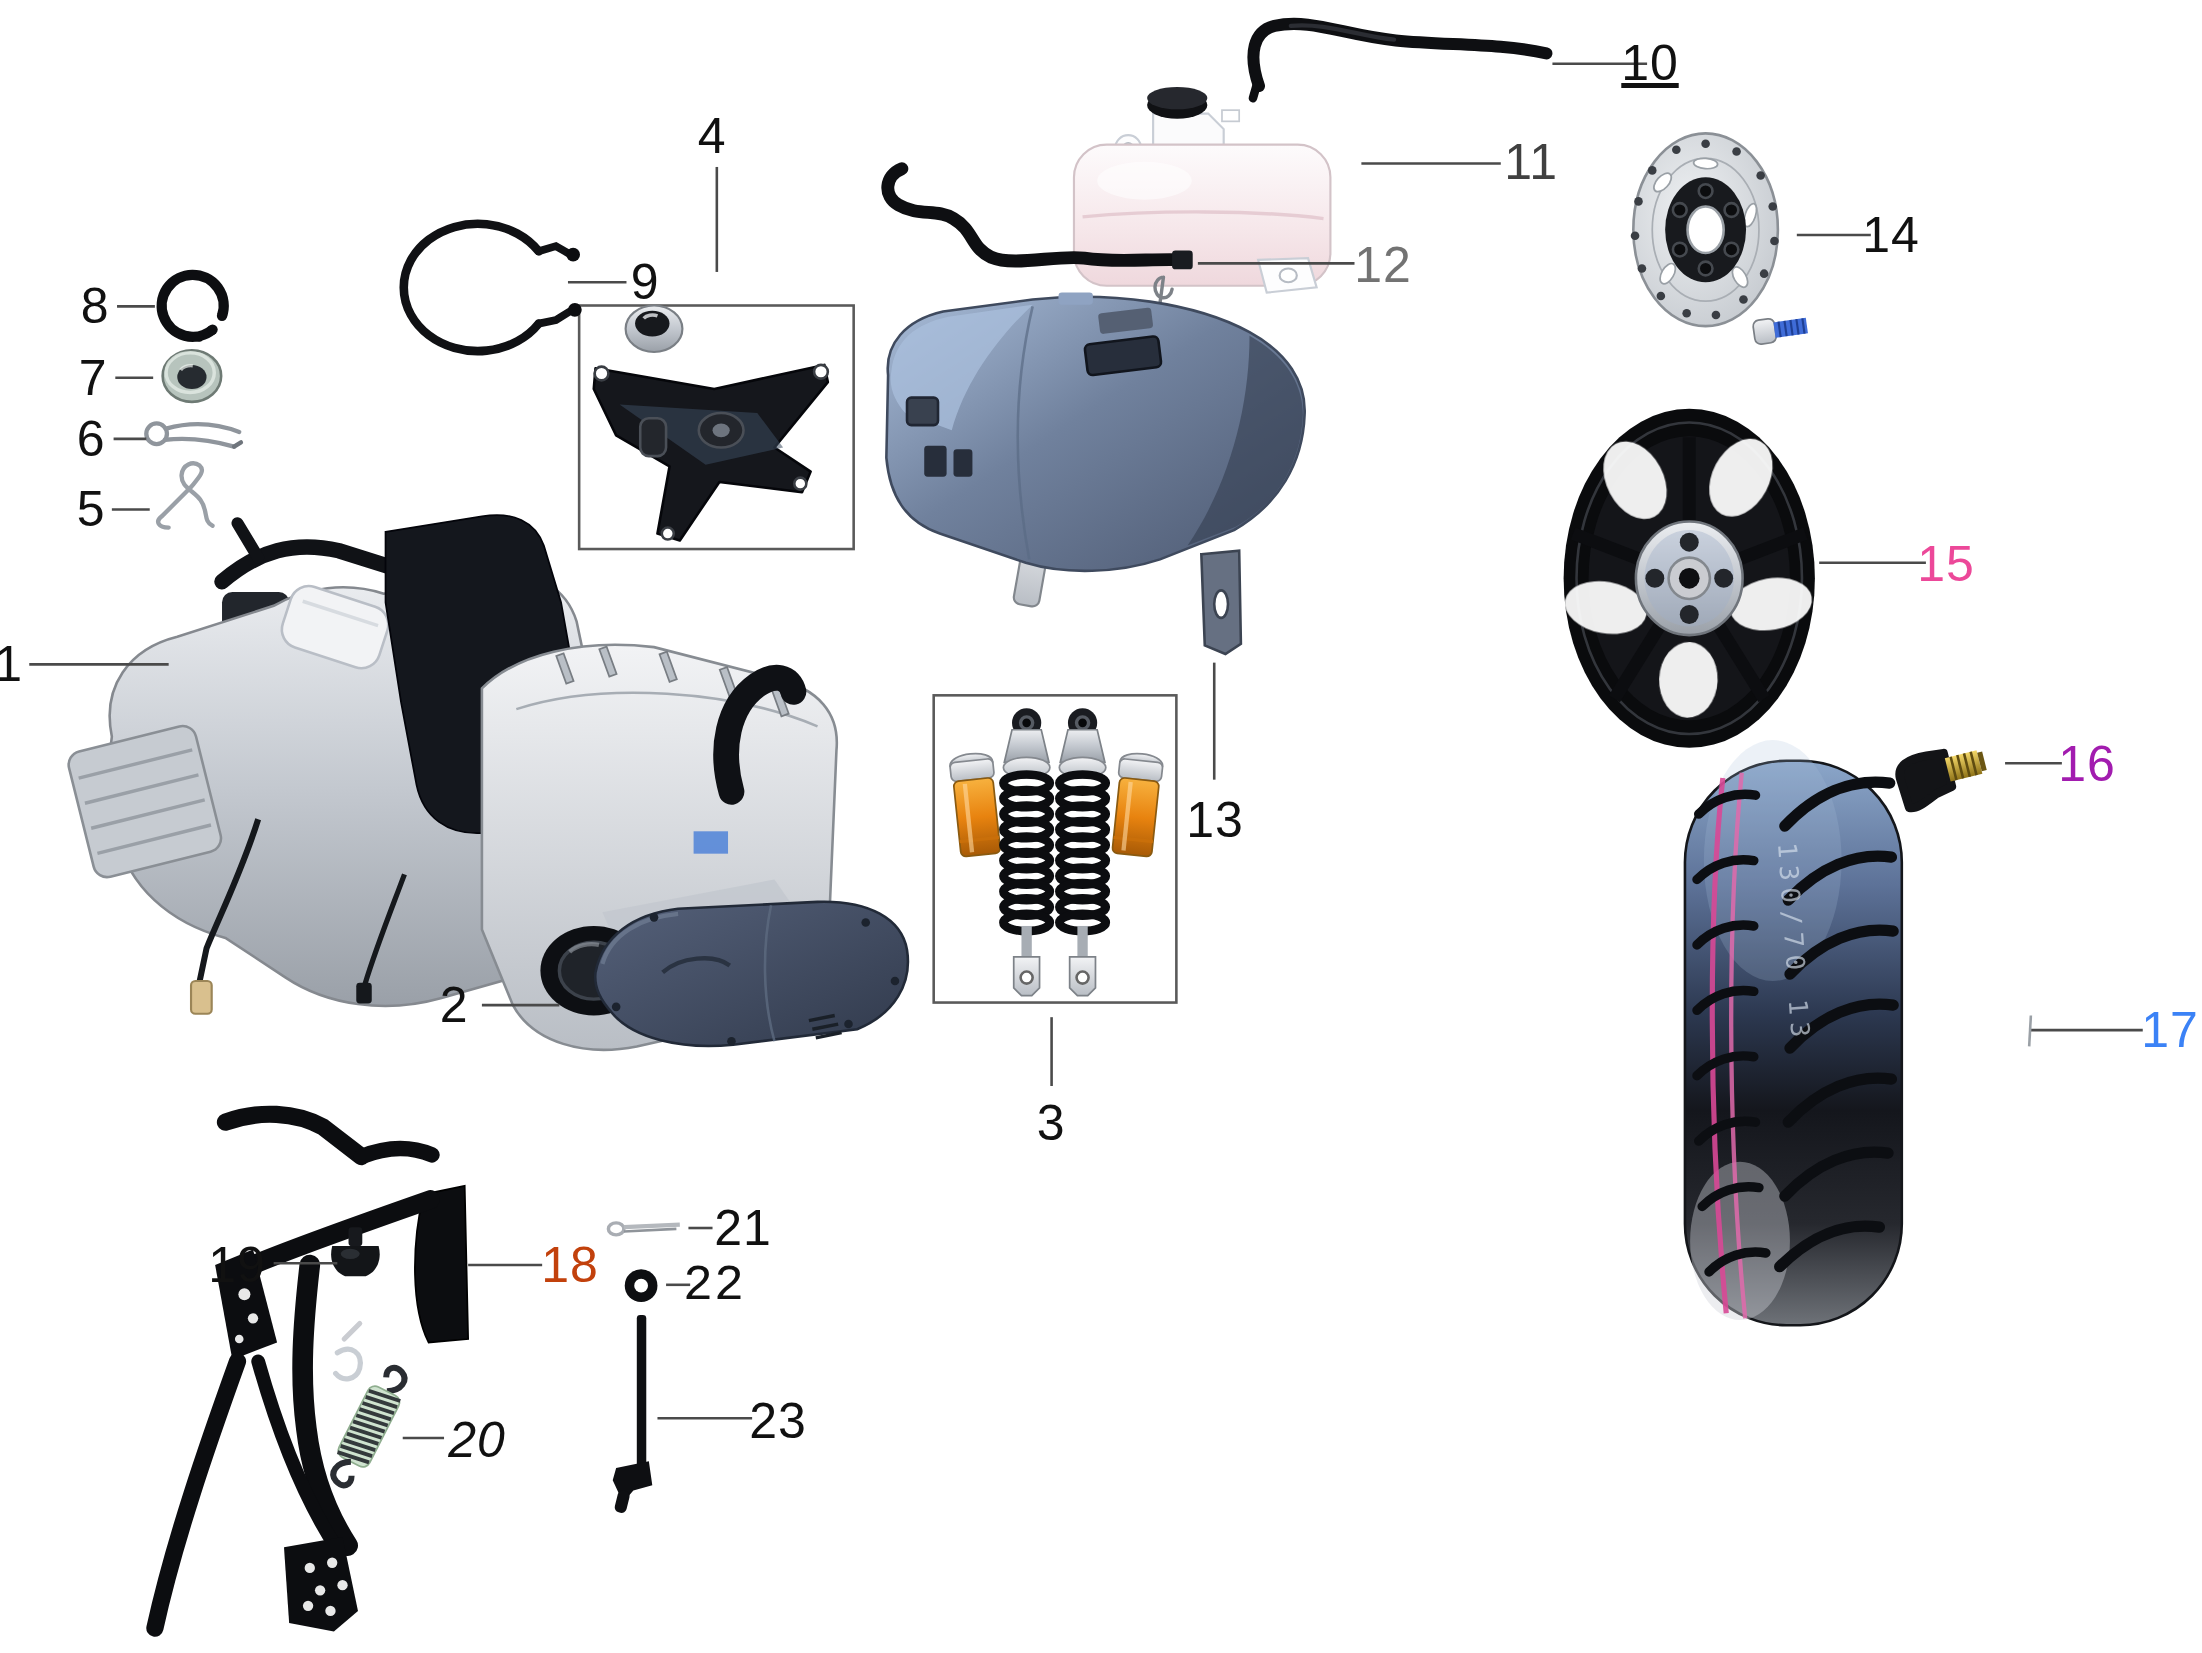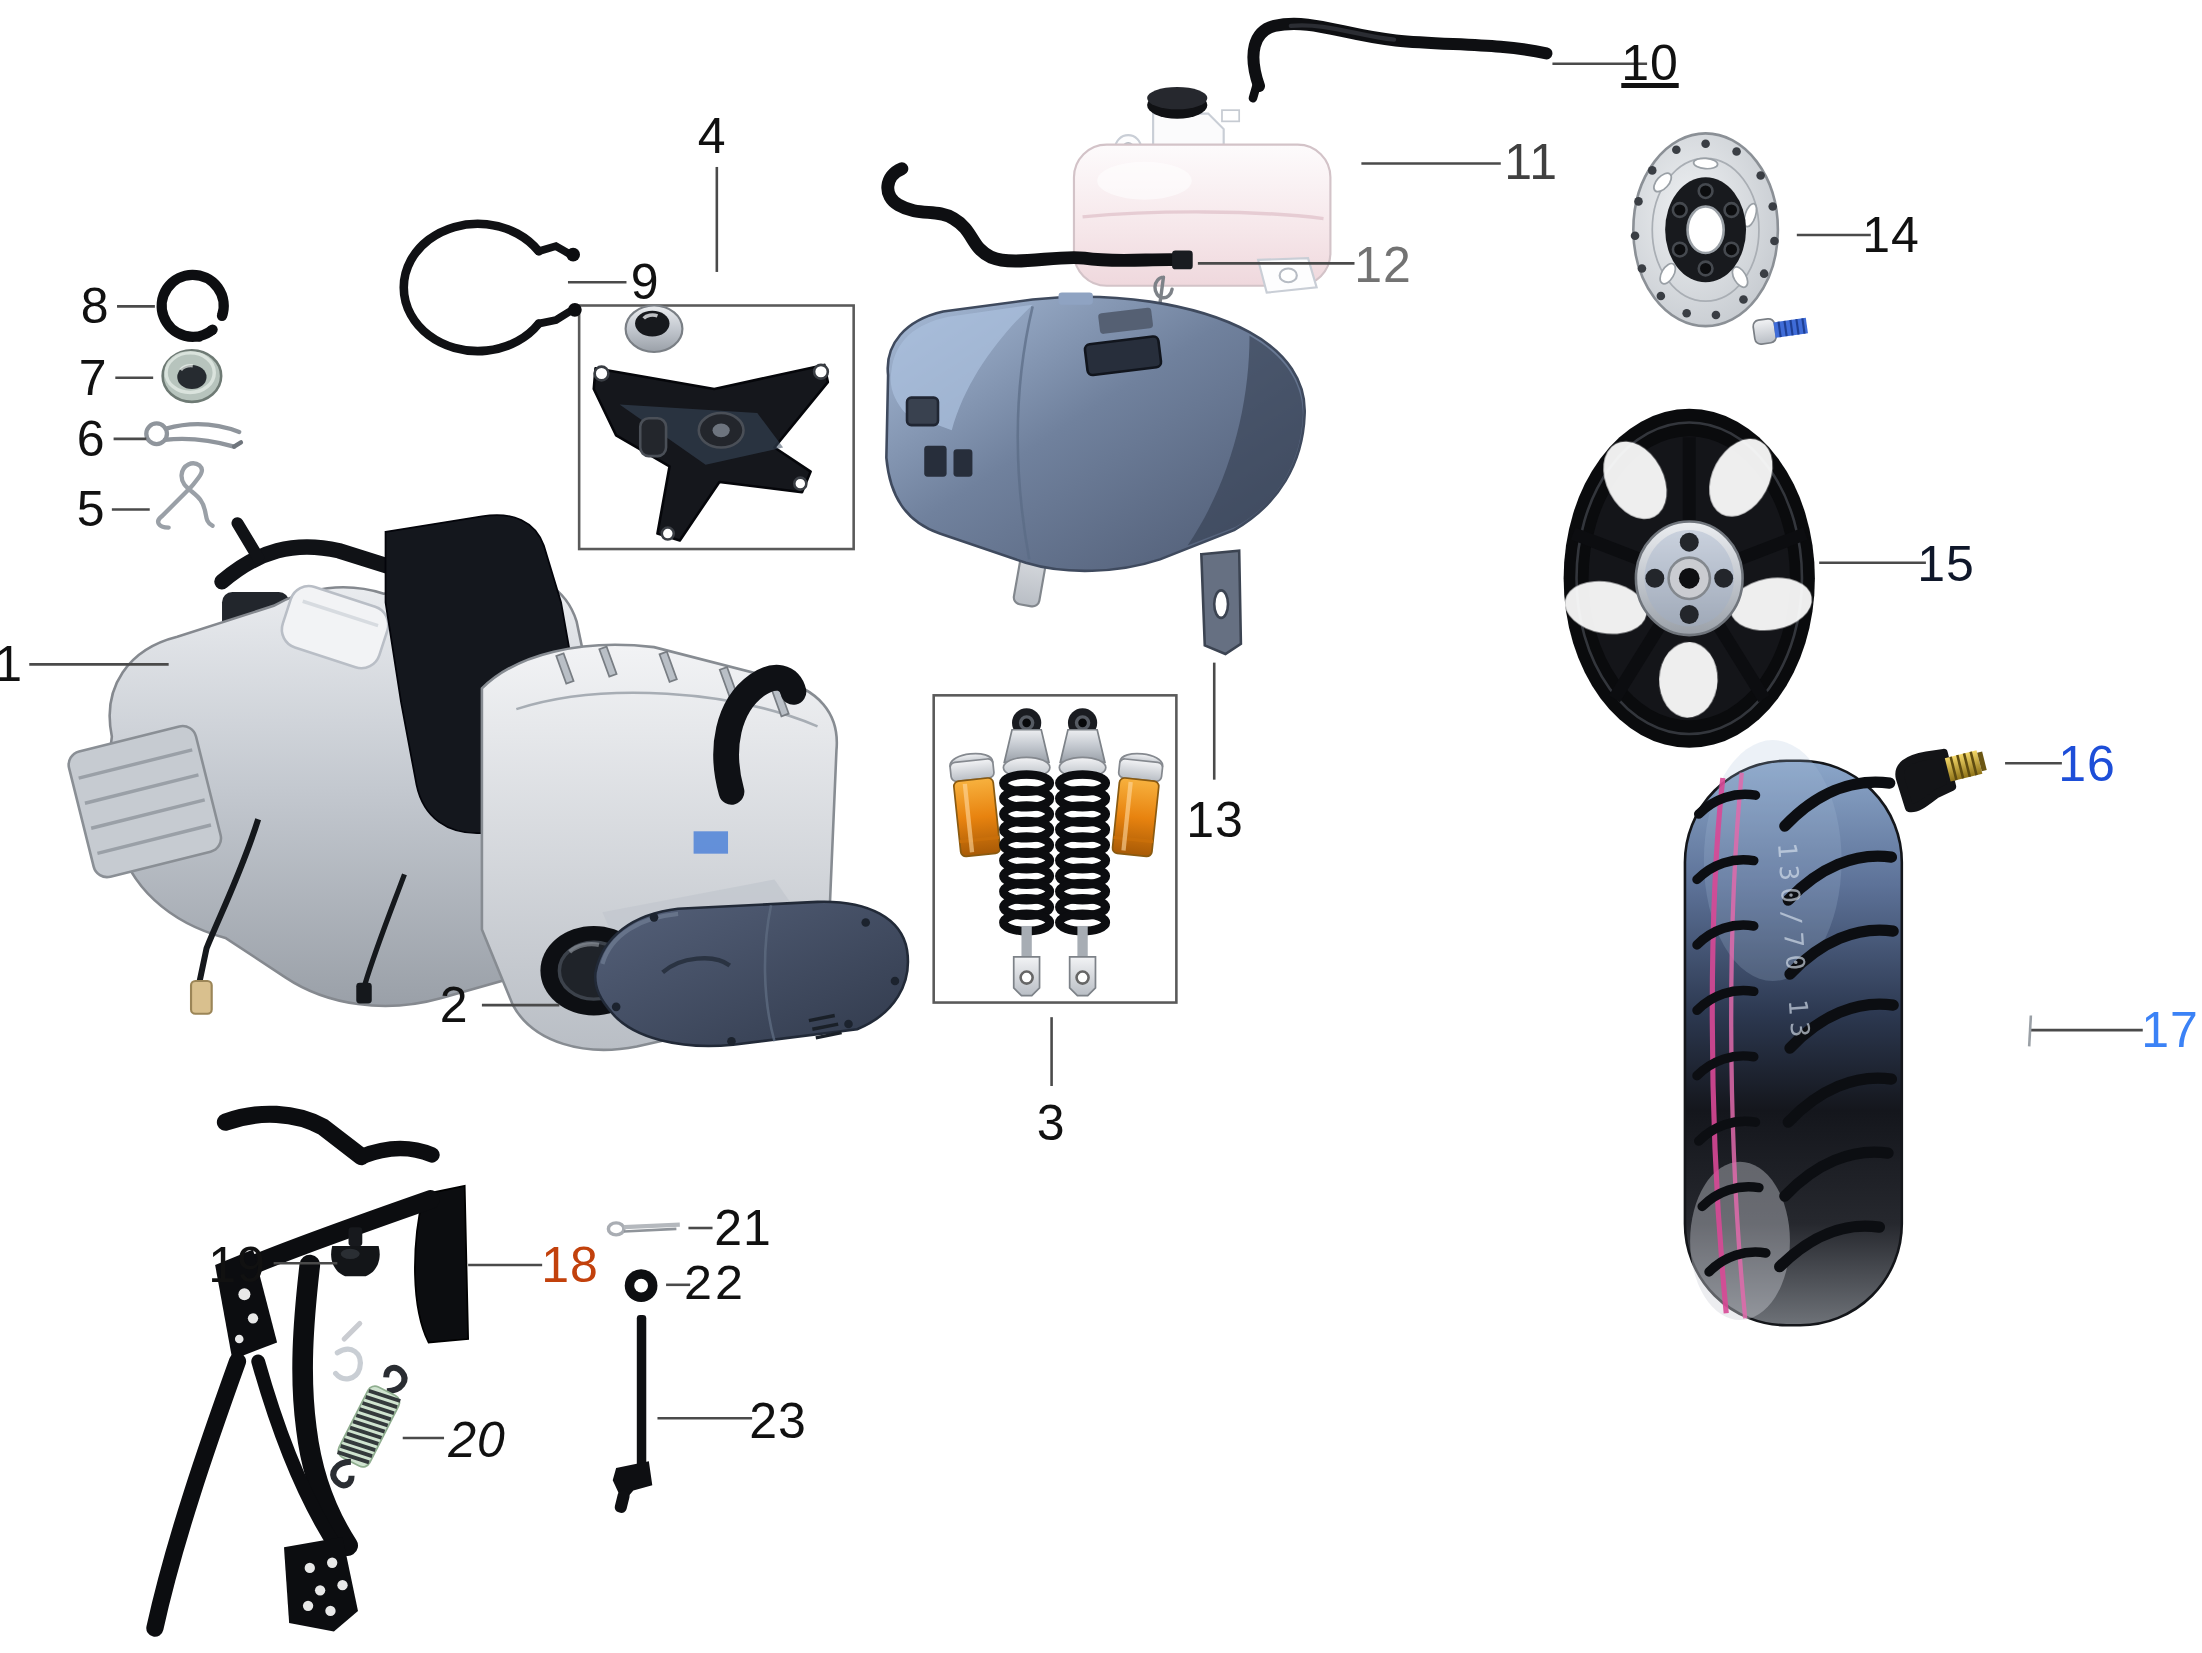--- a/index.html
+++ b/index.html
@@ -488,22 +488,22 @@
     <div class="callout" style="left: 91px; top: 509px; color: rgb(17, 17, 17);">5</div>
     <div class="callout" style="left: 91px; top: 439px; color: rgb(17, 17, 17);">6</div>
     <div class="callout" style="left: 93px; top: 378px; color: rgb(17, 17, 17);">7</div>
     <div class="callout" style="left: 95px; top: 306px; color: rgb(17, 17, 17);">8</div>
     <div class="callout" style="left: 645px; top: 282px; color: rgb(17, 17, 17);">9</div>
     <div class="callout" style="left: 1650px; top: 63px; color: rgb(17, 17, 17); text-decoration: underline;">10</div>
     <div class="callout" style="left: 1531px; top: 162px; color: #404040;">11</div>
     <div class="callout" style="left: 1383px; top: 265px; color: #737373;">12</div>
     <div class="callout" style="left: 1215px; top: 813px; color: rgb(17, 17, 17); margin-top: 7px;">13</div>
     <div class="callout" style="left: 1891px; top: 235px; color: rgb(17, 17, 17);">14</div>
-    <div class="callout" style="left: 1946px; top: 564px; color: #0f172a;">15</div>
-    <div class="callout" style="left: 2087px; top: 764px; color: #1d4ed8;">16</div>
+    <div class="callout" style="left: 1946px; top: 564px; color: #ec4899;">15</div>
+    <div class="callout" style="left: 2087px; top: 764px; color: #a21caf;">16</div>
     <div class="callout" style="left: 2170px; top: 1030px; color: #3b82f6;">17</div>
     <div class="callout" style="left: 570px; top: 1265px; color: #c2410c;">18</div>
     <div class="callout" style="left: 237px; top: 1265px; color: rgb(17, 17, 17);">19</div>
     <div class="callout" style="left: 477px; top: 1440px; color: rgb(17, 17, 17); font-style: italic;">20</div>
     <div class="callout" style="left: 743px; top: 1228px; color: rgb(17, 17, 17);">21</div>
     <div class="callout" style="left: 714px; top: 1285px; color: rgb(17, 17, 17); font-family: Liberation Mono, monospace;">22</div>
     <div class="callout" style="left: 778px; top: 1421px; color: rgb(17, 17, 17);">23</div>
   </div>
 
 

